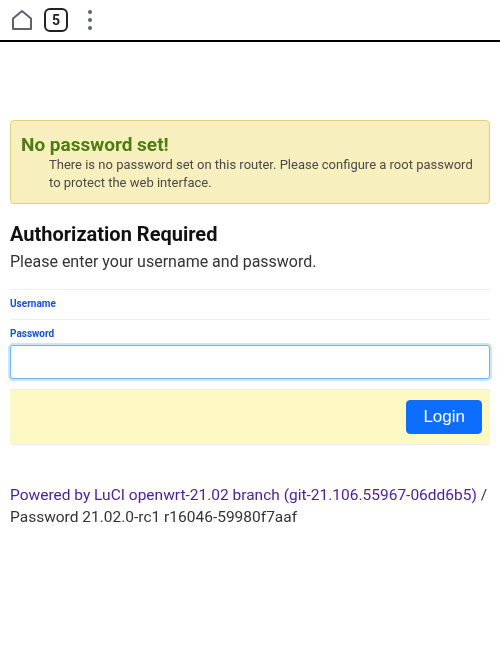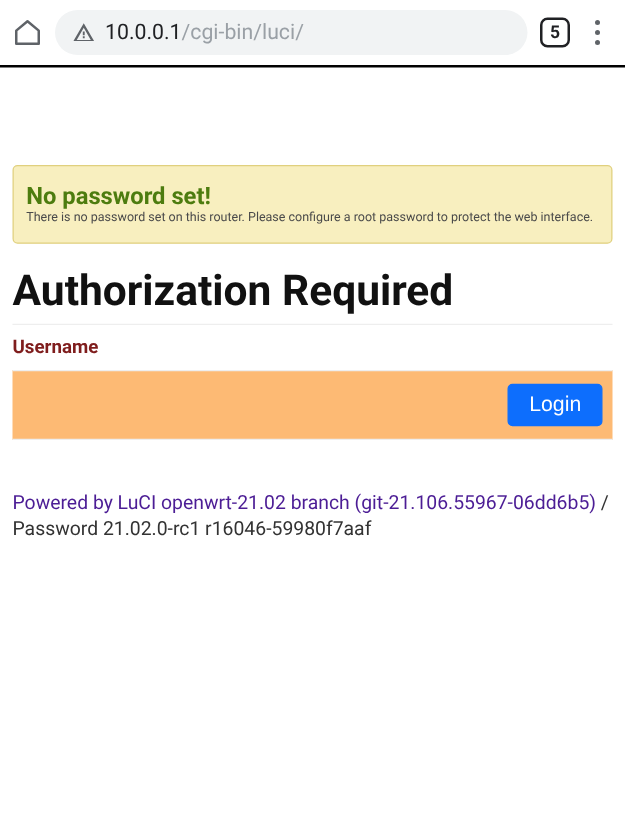--- a/index.html
+++ b/index.html
@@ -98,62 +98,63 @@
       margin-bottom: 18px;
       color: #4a4a4a;
     }
     .alert-warning h4 {
       font-size: 19px;
       font-weight: 700;
       color: #4d7c0f;
       margin-bottom: 0;
     }
     .alert-warning p {
-      font-size: 10px;
+      font-size: 13px;
       line-height: 1.35;
+      margin-left: 28px;
     }
     .page h2 {
-      font-size: 34px;
+      font-size: 20px;
       font-weight: 700;
       color: #111;
       margin-bottom: 6px;
     }
     .page .sub {
       font-size: 16px;
       color: #333;
       margin-bottom: 18px;
     }
     .form-group {
       border-top: 1px solid #eee;
       padding-top: 8px;
       margin-bottom: 10px;
     }
     .form-group label {
       display: block;
-      font-size: 15px;
-      font-weight: 700;
-      color: #7f1d1d;
+      font-size: 10px;
+      font-weight: 700;
+      color: #1d4ed8;
       margin-bottom: 6px;
     }
     .form-group input {
       width: 100%;
       padding: 7px 8px;
       font-size: 16px;
       border: 1px solid #ccc;
       border-radius: 3px;
       color: #333;
       outline: none;
     }
     .form-group input:focus,
     .focused {
       border-color: #6bb5f2 !important;
       box-shadow: 0 0 0 2px rgba(107,181,242,0.35);
     }
     .button-row {
-      background: #fdba74;
+      background: #fef9c3;
       border-top: 1px solid #eee;
       border-bottom: 1px solid #eee;
       padding: 10px 8px;
       display: flex;
       justify-content: flex-end;
       gap: 8px;
       margin-top: 6px;
     }
     .btn {
       font-size: 17px;
@@ -183,28 +184,20 @@
     }
   </style>
 </head>
 <body>
 
 <div class="browser-chrome">
   <div class="home-icon">
     <svg viewBox="0 0 24 24" fill="none" stroke="#5f6368" stroke-width="2" stroke-linejoin="round" stroke-linecap="round">
         <path d="M3 10.5 12 3l9 7.5V21H3z"></path>
       </svg>
-  </div>
-  <div class="url-bar">
-    <span class="warn-icon">
-      <svg viewBox="0 0 24 24" fill="#5f6368">
-          <path d="M12 2 1 21h22L12 2zm0 5 7.5 13h-15L12 7zm-1 4v4h2v-4h-2zm0 5v2h2v-2h-2z"></path>
-        </svg>
-    </span>
-    <span><span class="url-host">10.0.0.1</span><span class="url-path">/cgi-bin/luci/</span></span>
   </div>
   <div class="tab-count">
     <span>5</span>
   </div>
   <div class="overflow-icon">
     <div class="overflow-col">
       <span class="dot"></span>
         <span class="dot"></span>
         <span class="dot"></span>
     </div>
@@ -213,25 +206,30 @@
 <div class="divider-black"></div>
 
 <div class="page">
 
   <div class="alert-warning">
     <h4>No password set!</h4>
     <p>There is no password set on this router. Please configure a root password to protect the web interface.</p>
   </div>
 
   <h2>Authorization Required</h2>
+  <p class="sub">Please enter your username and password.</p>
 
   <div class="form-group">
     <label>Username</label>
   </div>
 
+  <div class="form-group">
+    <label>Password</label>
+    <input type="password" class="focused" value="" style="">
+  </div>
 
   <div class="button-row">
     <button class="btn btn-primary">Login</button>
   </div>
 
   <div class="footer">
     <a href="#">Powered by LuCI openwrt-21.02 branch (git-21.106.55967-06dd6b5)</a><span> / </span><span>Password 21.02.0-rc1 r16046-59980f7aaf</span>
   </div>
 
 </div>

